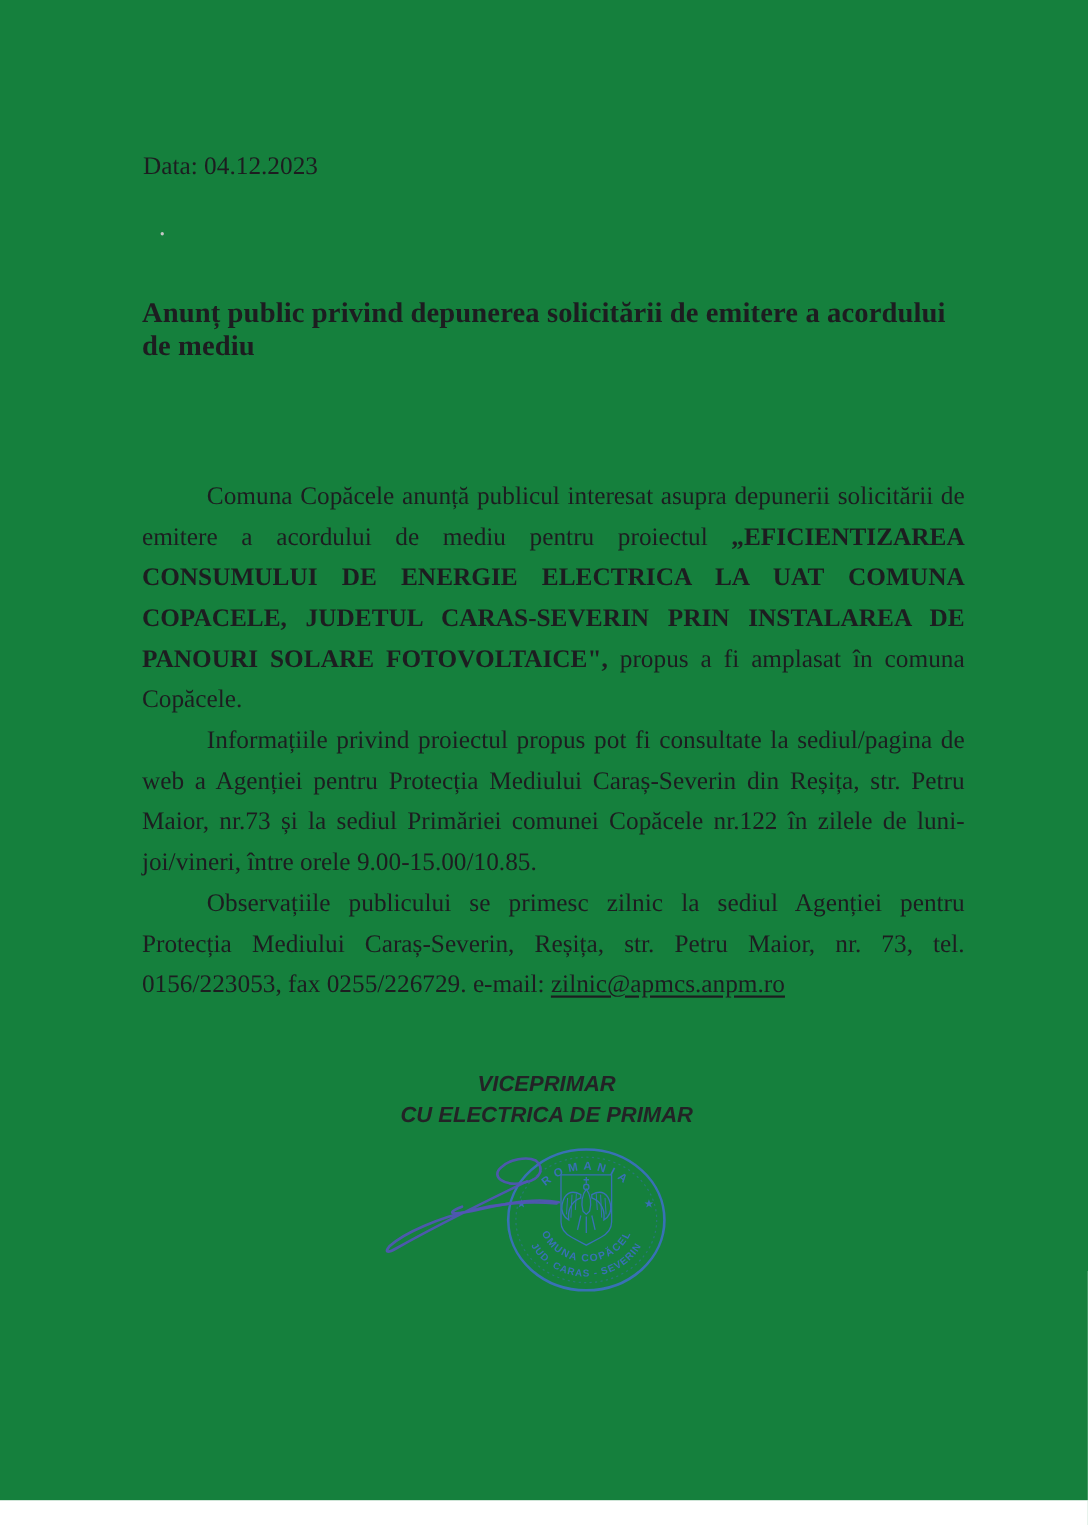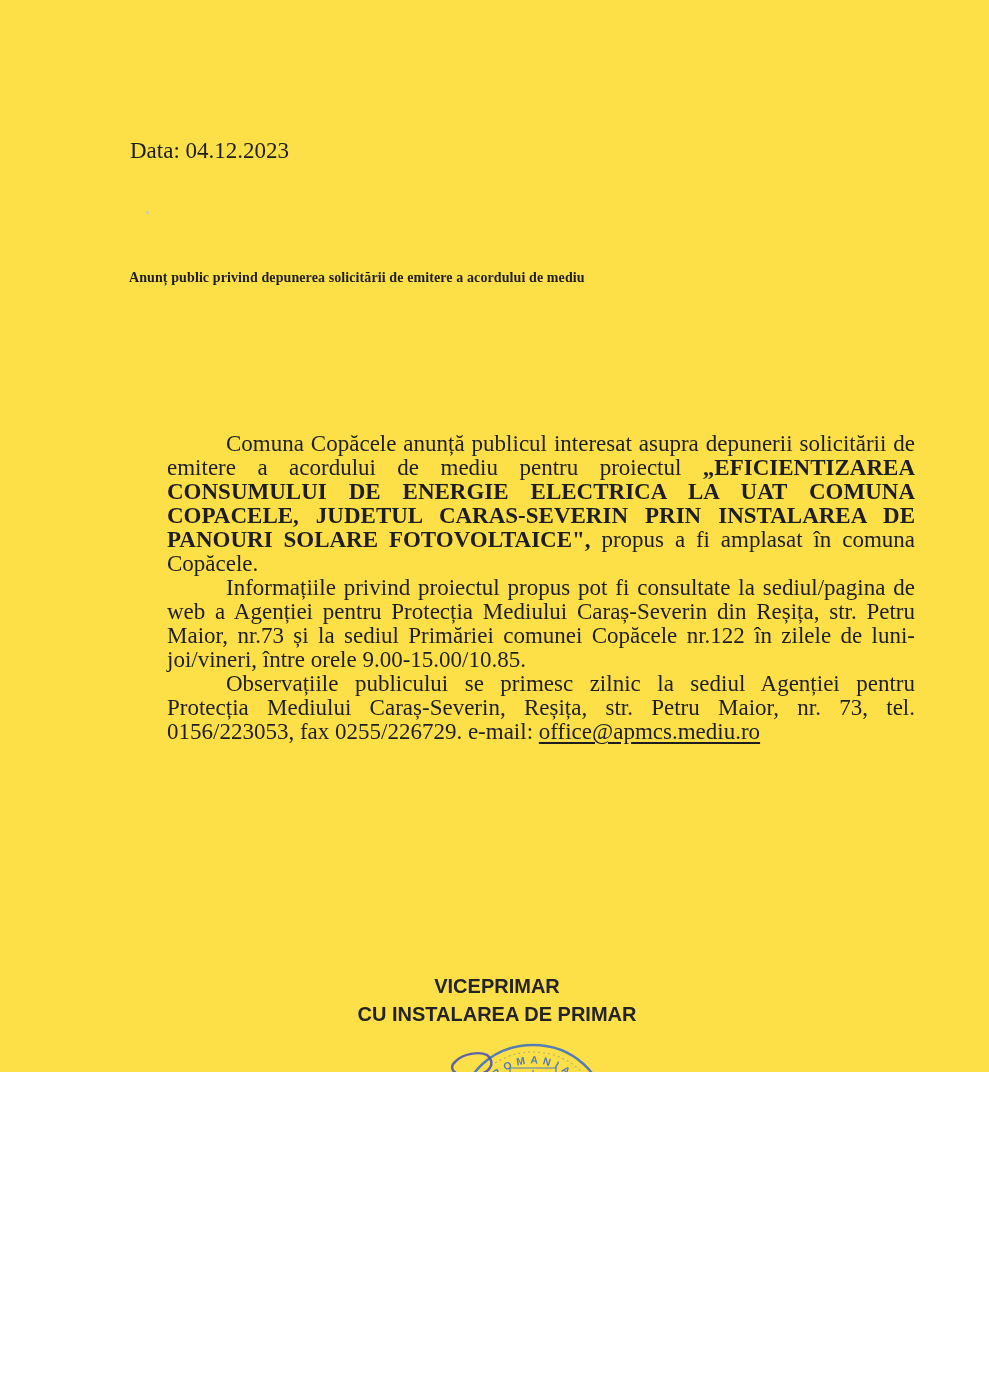--- a/index.html
+++ b/index.html
@@ -1,20 +1,20 @@
 <!DOCTYPE html>
 <html style="--stamp-color: #3d6fc6; --sig-color: #5156b5;"><head>
 <meta charset="utf-8">
 <style>
   html, body { margin: 0; padding: 0; background: #ffffff; }
   .page {
     position: relative;
     width: 989px;
-    height: 1072px;
-    background: #fde047;
+    height: 1364px;
+    background: #15803d;
     font-family: "Liberation Serif", serif;
     color: #1d1d20;
     overflow: hidden;
   }
   .date-line {
     position: absolute;
     left: 130px; top: 138px;
     font-size: 23px;
   }
   .scan-speck {
@@ -22,50 +22,49 @@
     left: 146px; top: 211px;
     width: 3px; height: 3px;
     border-radius: 50%;
     background: #c6c6c6;
   }
   .title {
     position: absolute;
     left: 129px; top: 270px;
     width: 760px;
     margin: 0;
-    font-size: 14px;
+    font-size: 26px;
     font-weight: bold;
     letter-spacing: 0.1px;
   }
   .body-text {
     position: absolute;
     left: 129px; top: 432px;
     width: 748px;
     font-size: 23px;
-    line-height: 24px;
+    line-height: 37px;
     text-align: justify;
-    margin-left: 38px;
   }
   .body-text p { margin: 0; text-indent: 59px; }
   .bold { font-weight: bold; }
   .email {
     text-decoration: underline;
     text-underline-offset: 3px;
   }
   .sig-block {
     position: absolute;
     left: 297px; top: 972px;
     width: 400px;
     text-align: center;
     font-family: "Liberation Sans", sans-serif;
     font-size: 20px;
     line-height: 28px;
     color: #232326;
   }
-  .sig-role { font-weight: bold; }
+  .sig-role { font-weight: bold; font-style: italic; }
   .sig-name { font-weight: normal; }
   .stamp-svg {
     position: absolute;
     left: 453px; top: 1039px;
     opacity: 0.88;
   }
   .stamp-stroke {
     stroke: var(--stamp-color, #3d6fc6);
     fill: none;
   }
@@ -93,26 +92,26 @@
 
   <div class="date-line">Data: 04.12.2023</div>
 
   <div class="scan-speck"></div>
 
   <h1 class="title">Anunț public privind depunerea solicitării de emitere a acordului de mediu</h1>
 
   <div class="body-text">
     <p><span>Comuna Copăcele anunță publicul interesat asupra depunerii solicitării de emitere a acordului de mediu pentru proiectul </span><span class="bold">„EFICIENTIZAREA CONSUMULUI DE ENERGIE ELECTRICA LA UAT COMUNA COPACELE, JUDETUL CARAS-SEVERIN PRIN INSTALAREA DE PANOURI SOLARE FOTOVOLTAICE",</span><span> propus a fi amplasat în comuna Copăcele.</span></p>
     <p>Informațiile privind proiectul propus pot fi consultate la sediul/pagina de web a Agenției pentru Protecția Mediului Caraș-Severin din Reșița, str. Petru Maior, nr.73 și la sediul Primăriei comunei Copăcele nr.122 în zilele de luni-joi/vineri, între orele 9.00-15.00/10.85.</p>
-    <p><span>Observațiile publicului se primesc zilnic la sediul Agenției pentru Protecția Mediului Caraș-Severin, Reșița, str. Petru Maior, nr. 73, tel. 0156/223053, fax 0255/226729. e-mail: </span><span class="email">office@apmcs.mediu.ro</span></p>
+    <p><span>Observațiile publicului se primesc zilnic la sediul Agenției pentru Protecția Mediului Caraș-Severin, Reșița, str. Petru Maior, nr. 73, tel. 0156/223053, fax 0255/226729. e-mail: </span><span class="email">zilnic@apmcs.anpm.ro</span></p>
   </div>
 
   <div class="sig-block">
     <div class="sig-role">VICEPRIMAR</div>
-    <div class="sig-role">CU INSTALAREA DE PRIMAR</div>
+    <div class="sig-role">CU ELECTRICA DE PRIMAR</div>
   </div>
 
   <svg class="stamp-svg" width="160" height="150" viewBox="0 0 160 150" xmlns="http://www.w3.org/2000/svg">
     <defs>
       <path id="arcTop" d="M 37,47 A 50 46 0 0 1 123,47"></path>
       <path id="arcMid" d="M 40,83 A 43 39 0 0 0 120,83"></path>
       <path id="arcBot" d="M 27,87 A 56 51 0 0 0 133,87"></path>
     </defs>
     <ellipse class="stamp-stroke" cx="80" cy="70" rx="71" ry="64" stroke-width="2.4"></ellipse>
     <ellipse class="stamp-stroke" cx="80" cy="70" rx="64" ry="57" stroke-width="1.1" stroke-dasharray="2 3" opacity="0.5"></ellipse>

